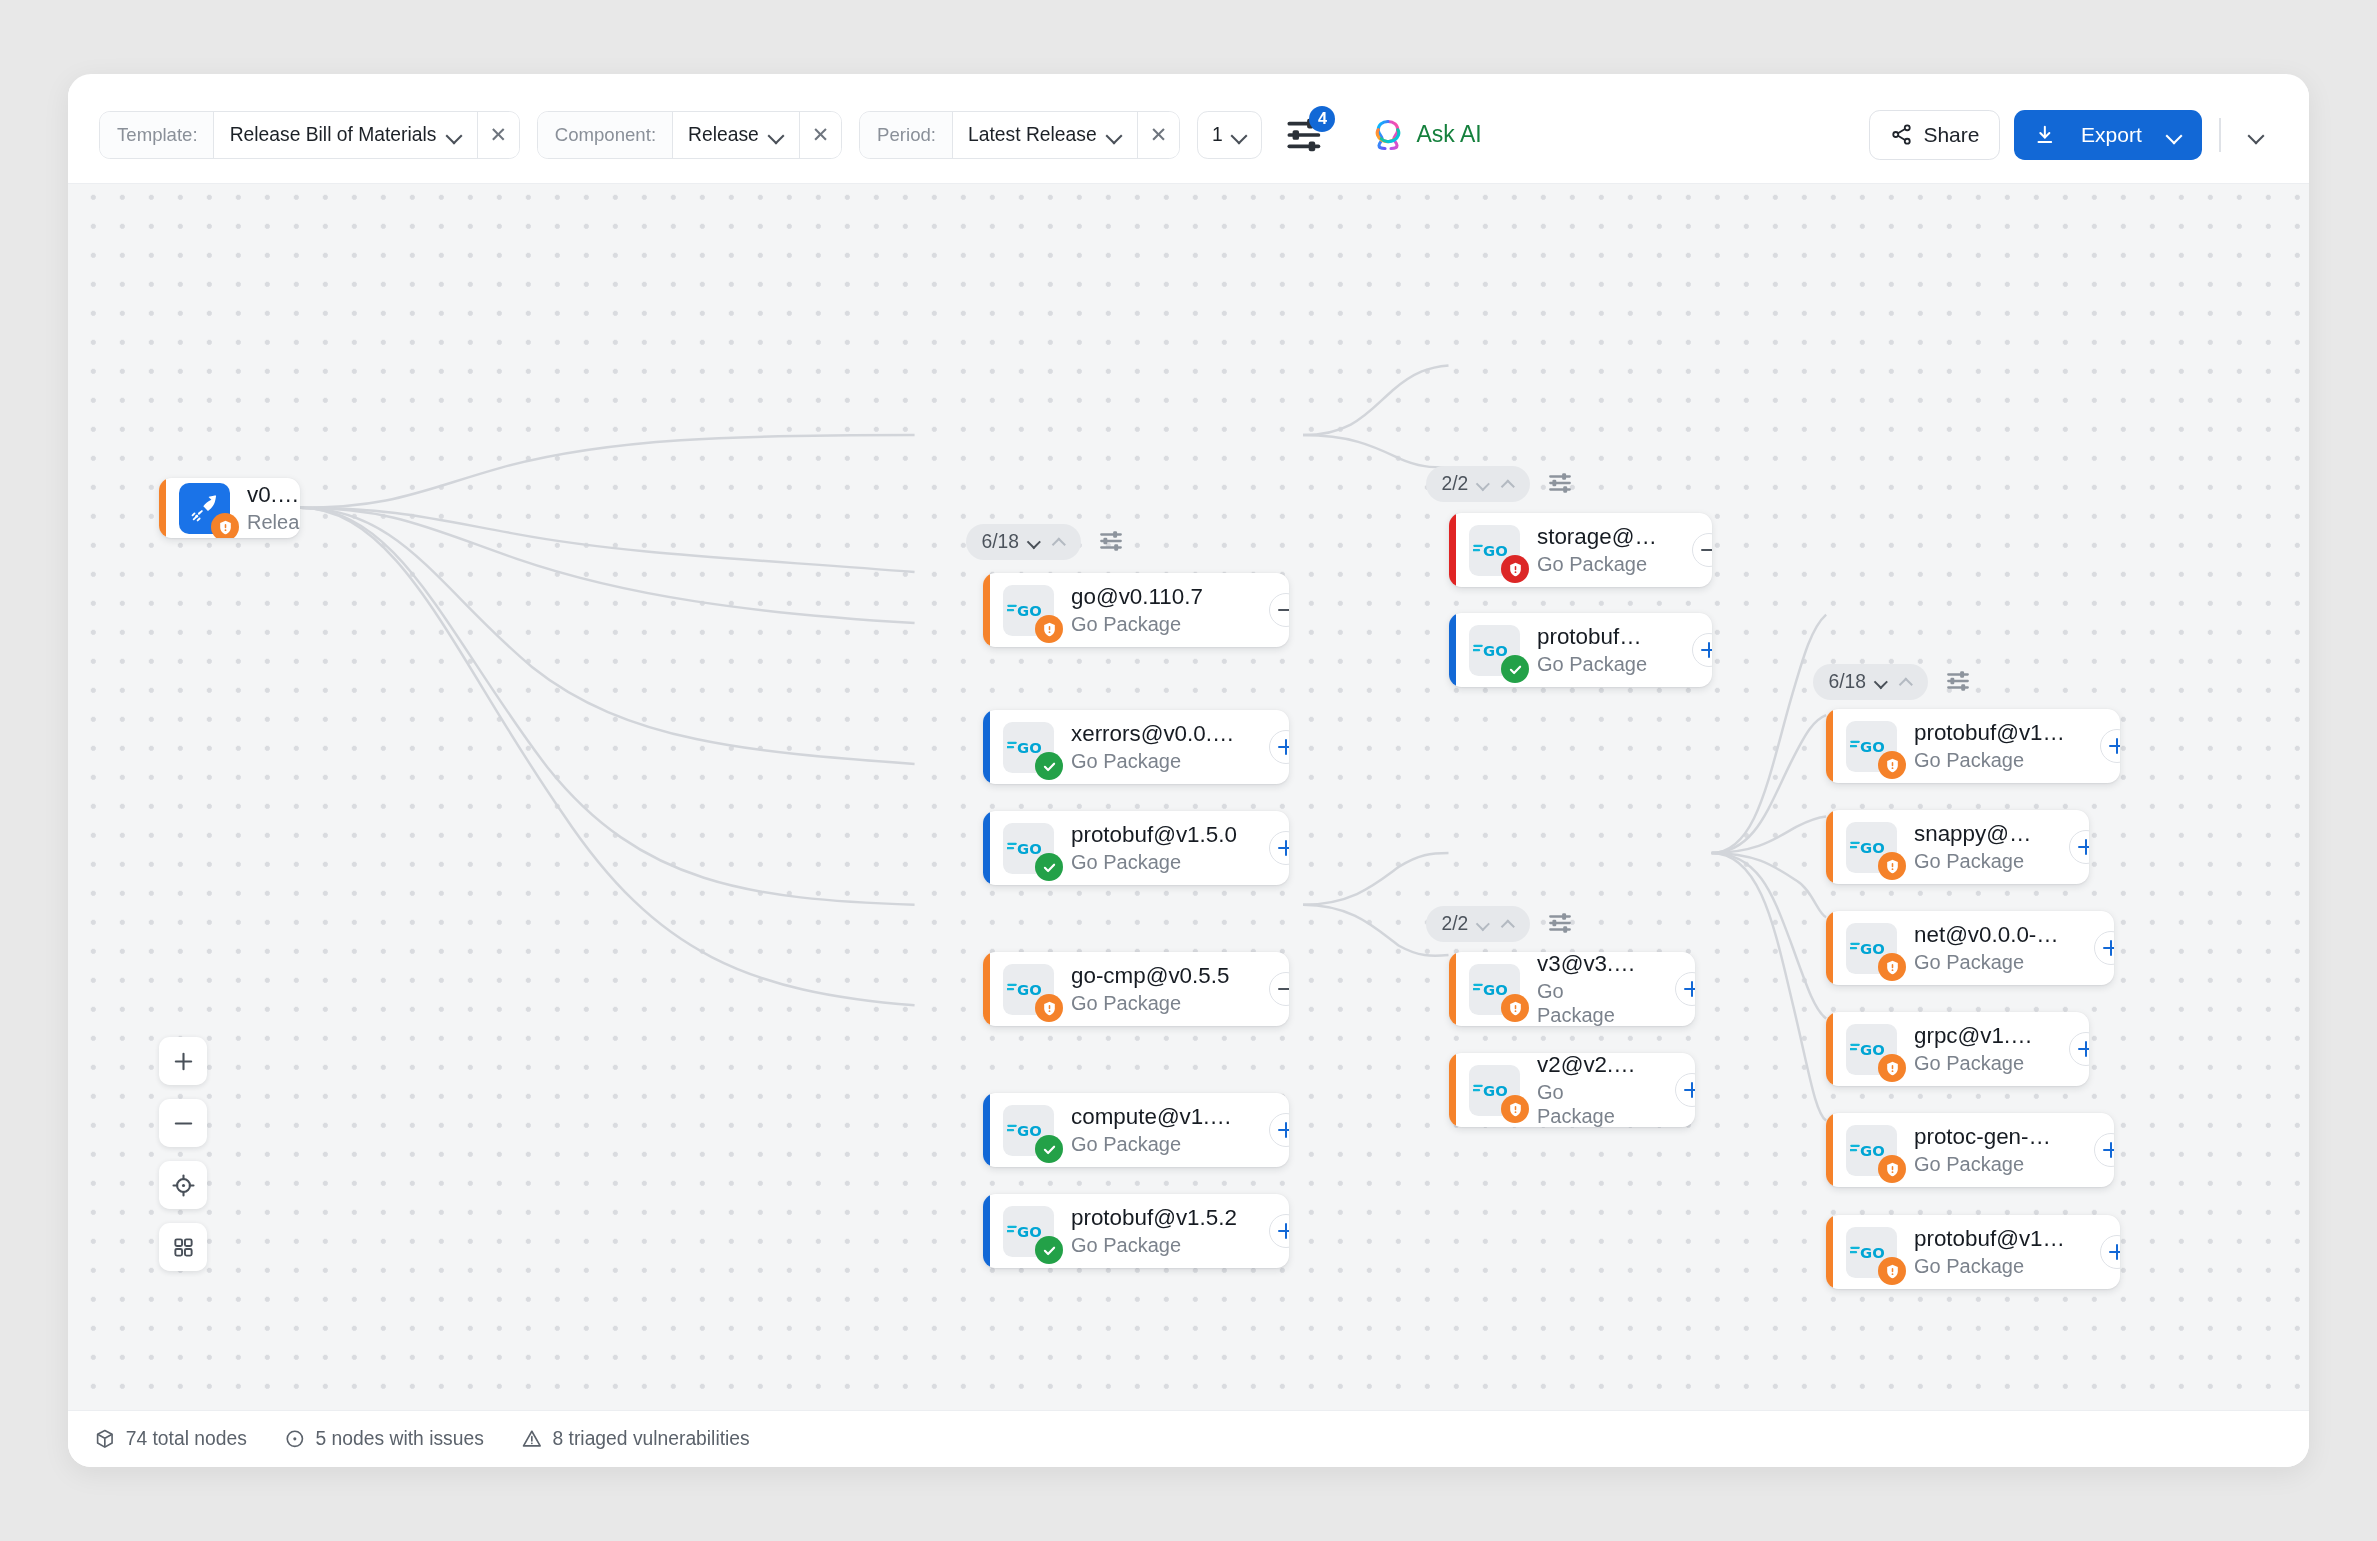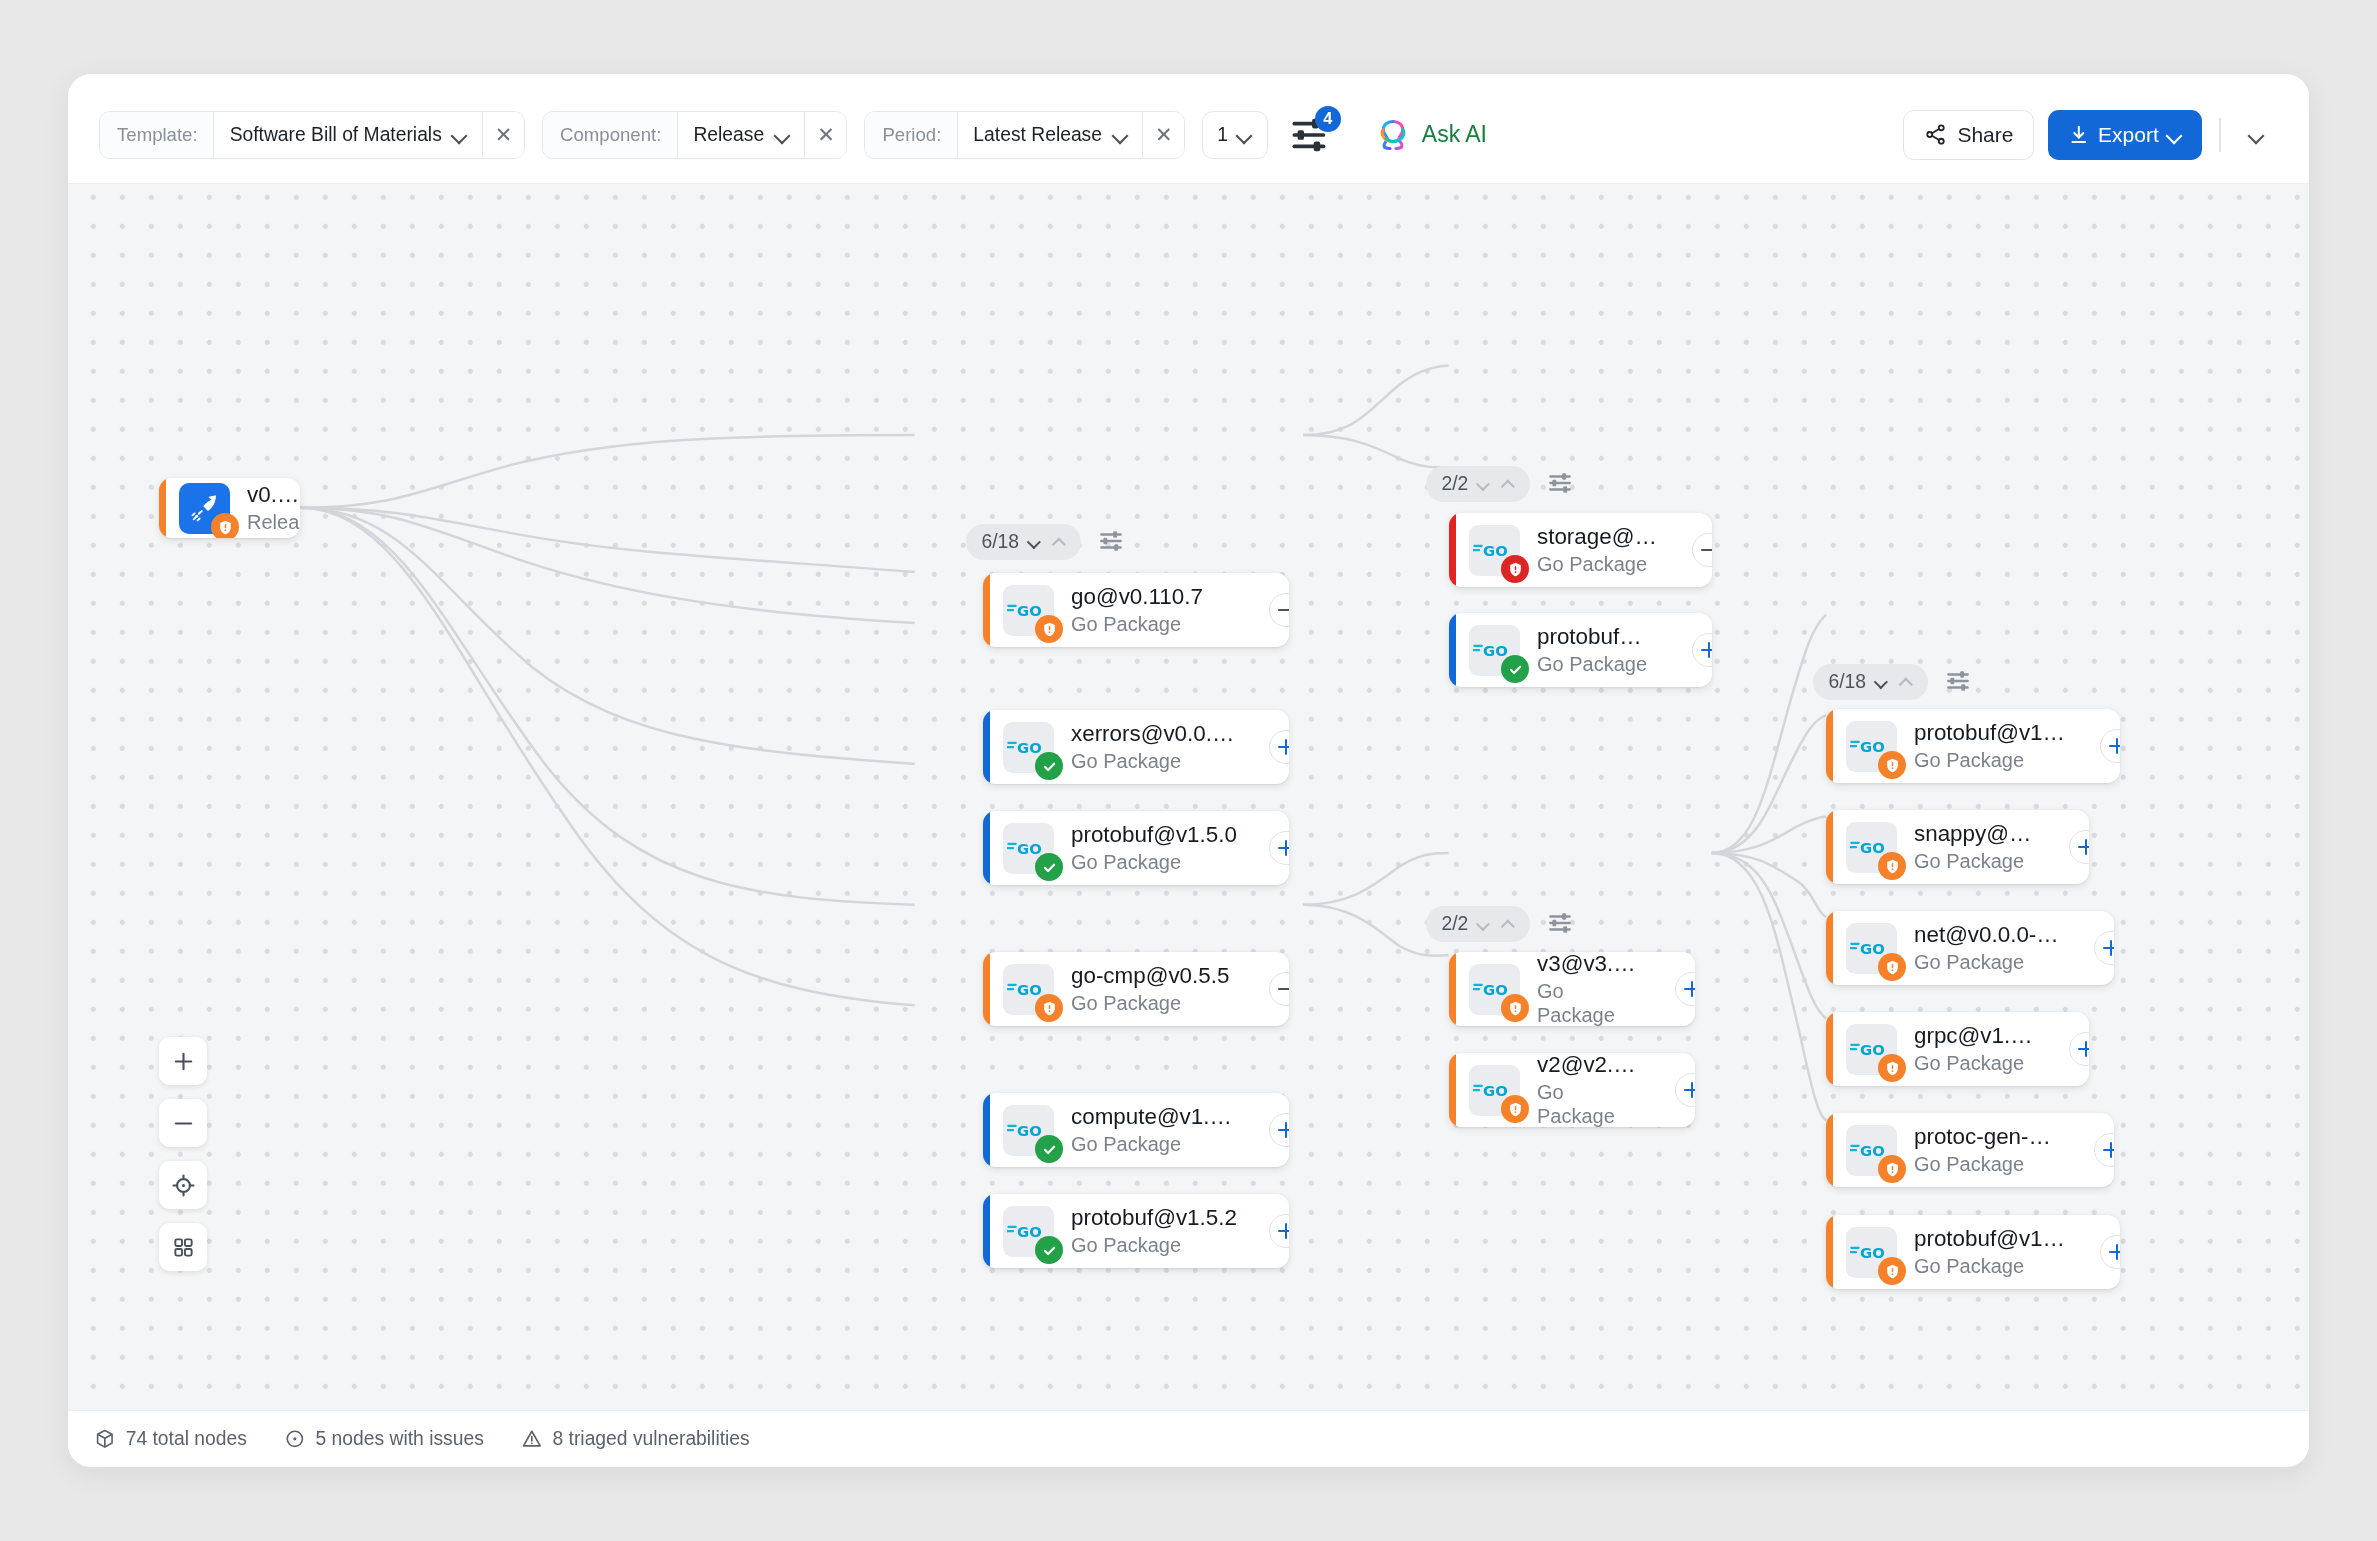--- a/index.html
+++ b/index.html
@@ -98,21 +98,21 @@
     margin-left: auto; margin-right: 34px;
     display: flex; align-items: center; gap: 14px;
   }
   .btn-share {
     display:flex; align-items:center; gap:10.8px;
     height: 50px; padding: 0 20px;
     border: 1.5px solid #e0e3e8; border-radius: 10.8px;
     background: #fff; font-size: 21px; color: #20252c;
   }
   .btn-export {
-    display:flex; align-items:center; gap:8px;
+    display:flex; align-items:center; gap:25px;
     height: 50px; padding: 0 20px;
     border-radius: 10.8px;
     background: #1268d6; color:#fff; font-size: 21px;
   }
   .btn-export .chev::before { border-color:#fff; }
   .vdiv { width:1.5px; height:34px; background:#dfe2e7; margin:0 3.1px; }
   .caret-btn { width: 37px; height: 37px; display:flex; align-items:center; justify-content:center; }
   
   .canvas {
     position: absolute; left: 0; top: 98px;
@@ -210,21 +210,21 @@
 <body>
 
 <div class="app-frame">
 
   <div class="toolbar">
     <div class="toolbar-left">
 
       <div class="filter-pill">
         <div class="filter-label">Template:</div>
         <div class="filter-value">
-          <span>Software Bill of Materials</span>
+          <span>Release Bill of Materials</span>
           <span class="chev"></span>
         </div>
         <div class="filter-x">✕</div>
       </div>
 
       <div class="filter-pill">
         <div class="filter-label">Component:</div>
         <div class="filter-value">
           <span>Release</span>
           <span class="chev"></span>

